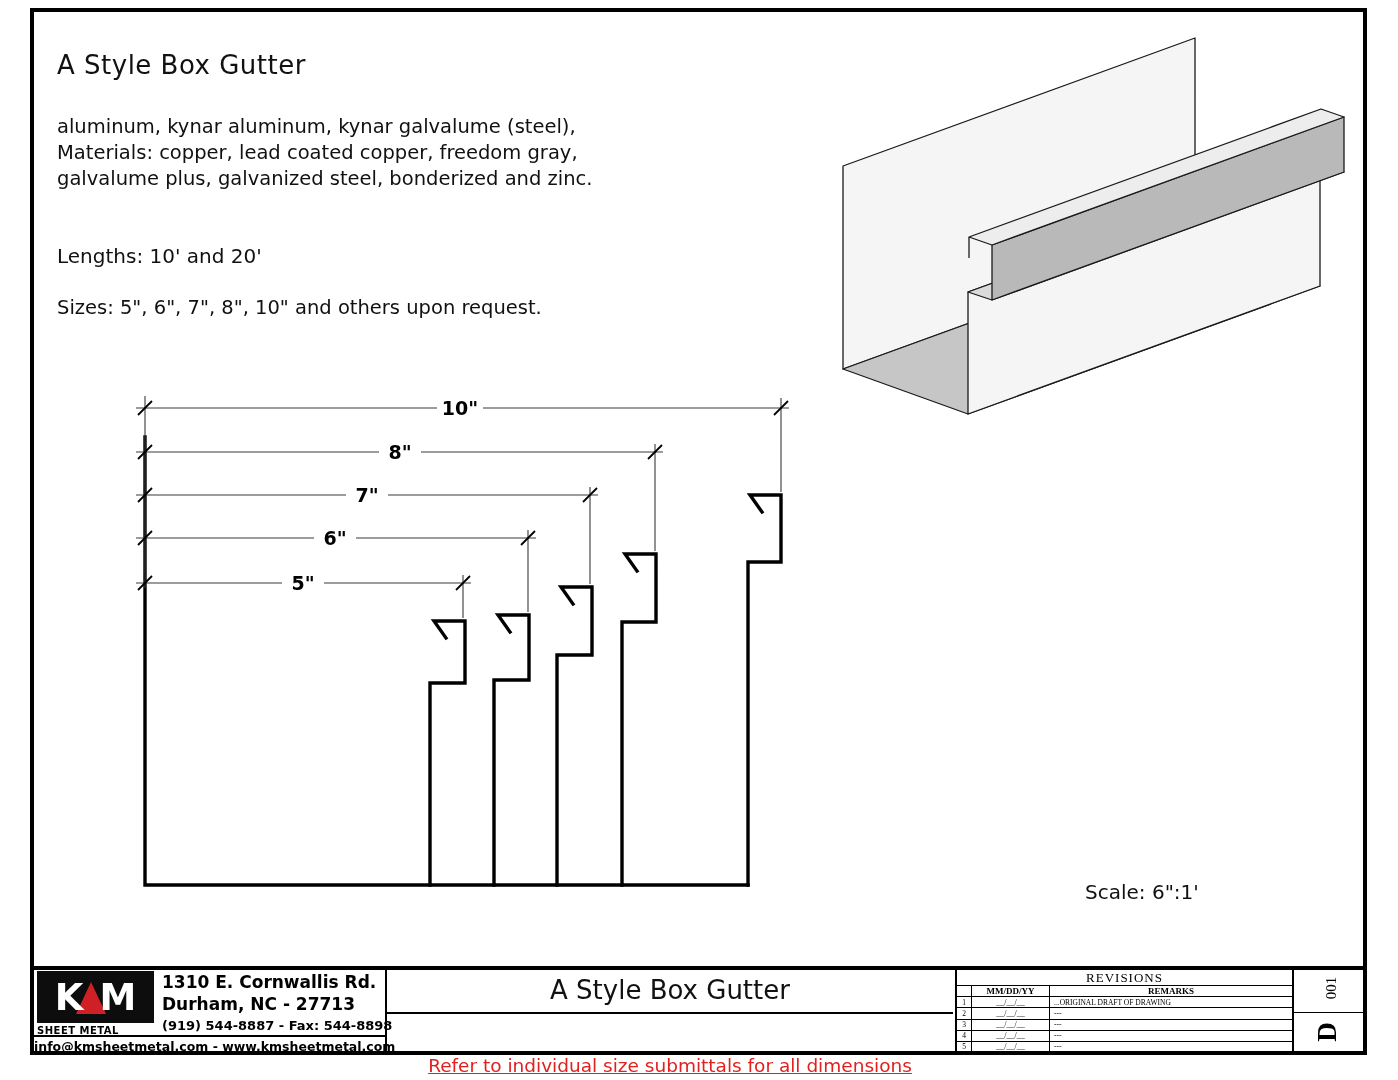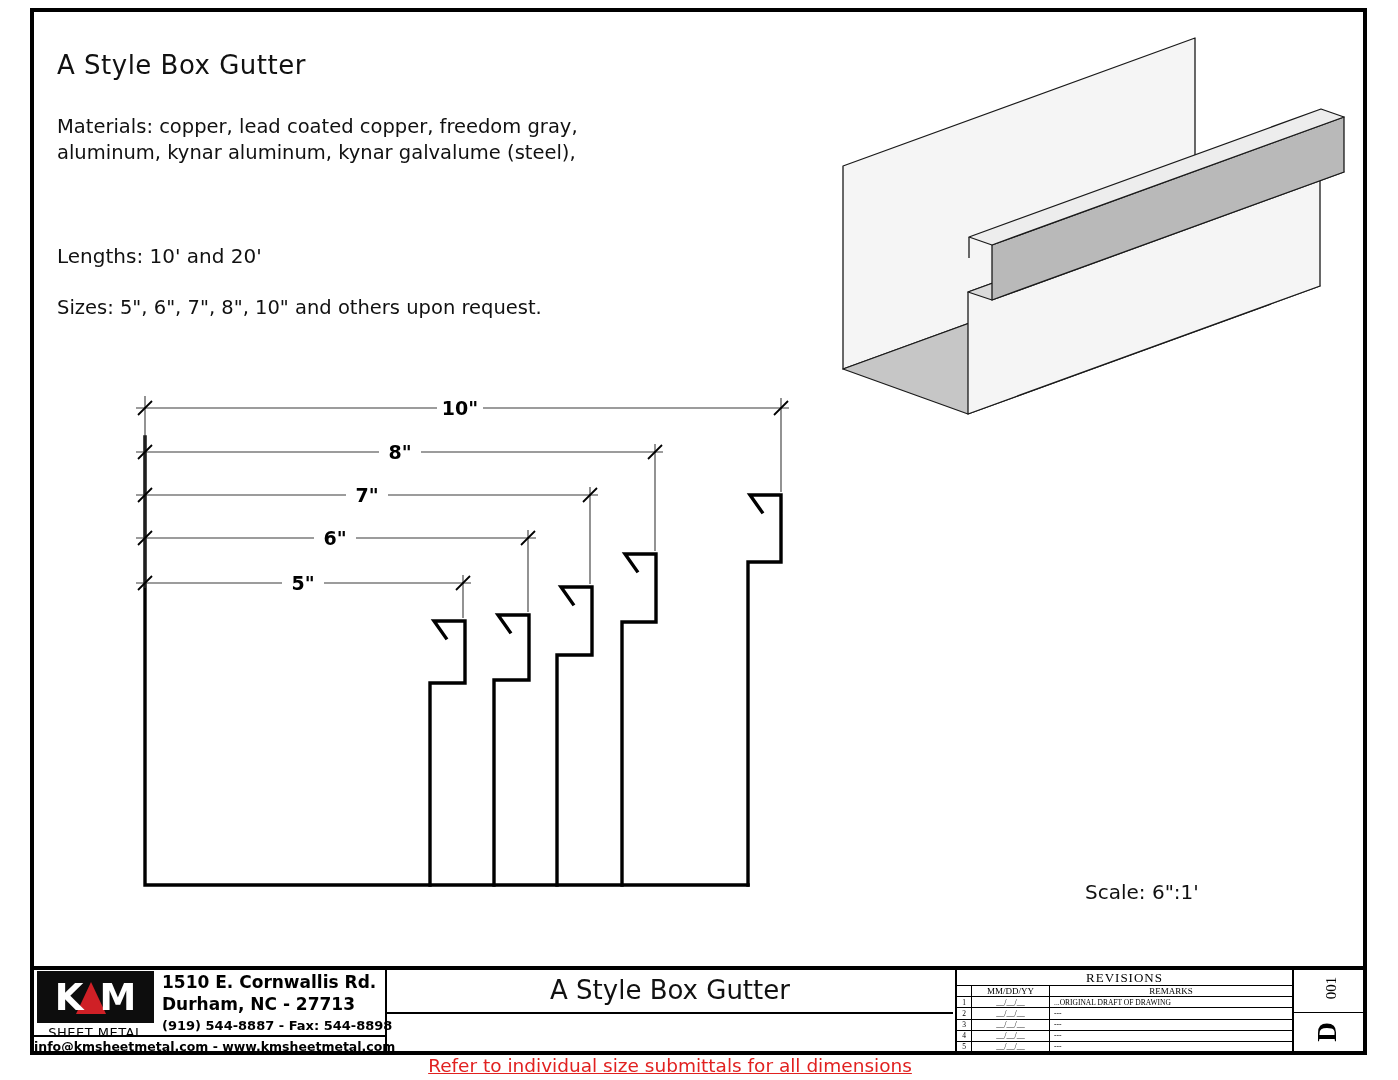--- a/index.html
+++ b/index.html
@@ -46,22 +46,22 @@
   .logo-letter { color:#fff; font-size:37px; font-weight:bold; line-height:1; z-index:2; }
   .logo-k { margin-right:-7px; }
   .logo-m { margin-left:-7px; }
   .logo-triangle {
     width:0; height:0; z-index:1;
     border-left:15px solid transparent; border-right:15px solid transparent;
     border-bottom:32px solid #cf2026;
     margin-top:2px;
   }
   .logo-sub {
-    position:absolute; left:37px; top:1025px; width:117px; text-align:center;
-    font-size:13px; font-weight:normal; letter-spacing:0.5px;
+    position:absolute; left:37px; top:1025px; width:117px; 
+    font-size:10px; font-weight:bold; letter-spacing:0.5px;
   }
   .address-block { position:absolute; left:162px; top:971px; width:222px; }
   .addr-line { font-size:17px; font-weight:bold; line-height:22px; white-space:nowrap; }
   .phone-line { font-size:13px; font-weight:bold; line-height:20px; margin-top:1px; white-space:nowrap; }
   .contact-divider { position:absolute; left:34px; top:1035px; width:351px; height:2px; background:#000; }
   .contact-line {
     position:absolute; left:34px; top:1039px; width:351px; text-align:right;
     font-size:12.5px; font-weight:bold; white-space:nowrap;
   }
 
@@ -83,21 +83,21 @@
   .rev-title {
     height:16px; line-height:16px; text-align:center; font-size:13px; font-weight:normal;
     letter-spacing:1px; border-bottom:1.5px solid #000;
   }
   .rev-subhead, .rev-row { display:flex; flex:1; border-bottom:1px solid #000; min-height:0; }
   .rev-row:last-child { border-bottom:none; }
   .rev-cell { display:flex; align-items:center; justify-content:center; height:100%; overflow:hidden; }
   .rev-num  { width:15px; border-right:1px solid #000; font-size:7.5px; }
   .rev-date { width:78px; border-right:1px solid #000; font-size:8px; }
   .rev-remark { flex:1; justify-content:flex-start; padding-left:4px; font-size:7.5px; }
-  .rev-subhead .rev-cell { font-weight:normal; font-size:9px; }
+  .rev-subhead .rev-cell { font-weight:bold; font-size:9px; }
   .rev-subhead .rev-remark { justify-content:center; padding-left:0; }
 
   
   .right-divider { position:absolute; left:1292px; top:1012px; width:71px; height:1px; background:#000; }
   .sheet-number {
     position:absolute; left:1305px; top:973px; width:52px; height:30px; line-height:30px;
     text-align:center; font-family:"Liberation Serif", serif; font-size:15px;
     transform:rotate(-90deg);
   }
   .sheet-letter {
@@ -107,22 +107,23 @@
   }
 </style>
 </head>
 <body>
 
 <div class="page">
   <div class="frame"></div>
 
   <div class="page-title">A Style Box Gutter</div>
   <div class="materials">
+    <div>aluminum, kynar aluminum, kynar galvalume (steel),</div>
     <div>Materials: copper, lead coated copper, freedom gray,</div>
-    <div>aluminum, kynar aluminum, kynar galvalume (steel),</div>
+    <div>galvalume plus, galvanized steel, bonderized and zinc.</div>
   </div>
   <div class="lengths">Lengths: 10' and 20'</div>
   <div class="sizes">Sizes: 5", 6", 7", 8", 10" and others upon request.</div>
 
   <svg class="sheet-svg" viewBox="0 0 1398 1080">
 
     <g stroke="#1a1a1a" stroke-width="1.3" stroke-linejoin="round">
       <polygon points="843,166 843,369 1195,241 1195,38" fill="#f5f5f5"></polygon>
       <polygon points="843,369 968,414 1320,286 1195,241" fill="#c6c6c6"></polygon>
       <polygon points="968,414 968,292 1320,164 1320,286" fill="#f5f5f5"></polygon>
@@ -188,21 +189,21 @@
   <div class="vline vline-c"></div>
 
   <div class="logo-box">
     <span class="logo-letter logo-k">K</span>
     <span class="logo-triangle"></span>
     <span class="logo-letter logo-m">M</span>
   </div>
   <div class="logo-sub">SHEET METAL</div>
 
   <div class="address-block">
-    <div class="addr-line">1510 E. Cornwallis Rd.</div>
+    <div class="addr-line">1310 E. Cornwallis Rd.</div>
     <div class="addr-line">Durham, NC - 27713</div>
     <div class="phone-line">(919) 544-8887 - Fax: 544-8898</div>
   </div>
   <div class="contact-divider"></div>
   <div class="contact-line">info@kmsheetmetal.com - www.kmsheetmetal.com</div>
 
   <div class="drawing-title">A Style Box Gutter</div>
   <div class="center-divider"></div>
   <div class="size-note">Refer to individual size submittals for all dimensions</div>
 

